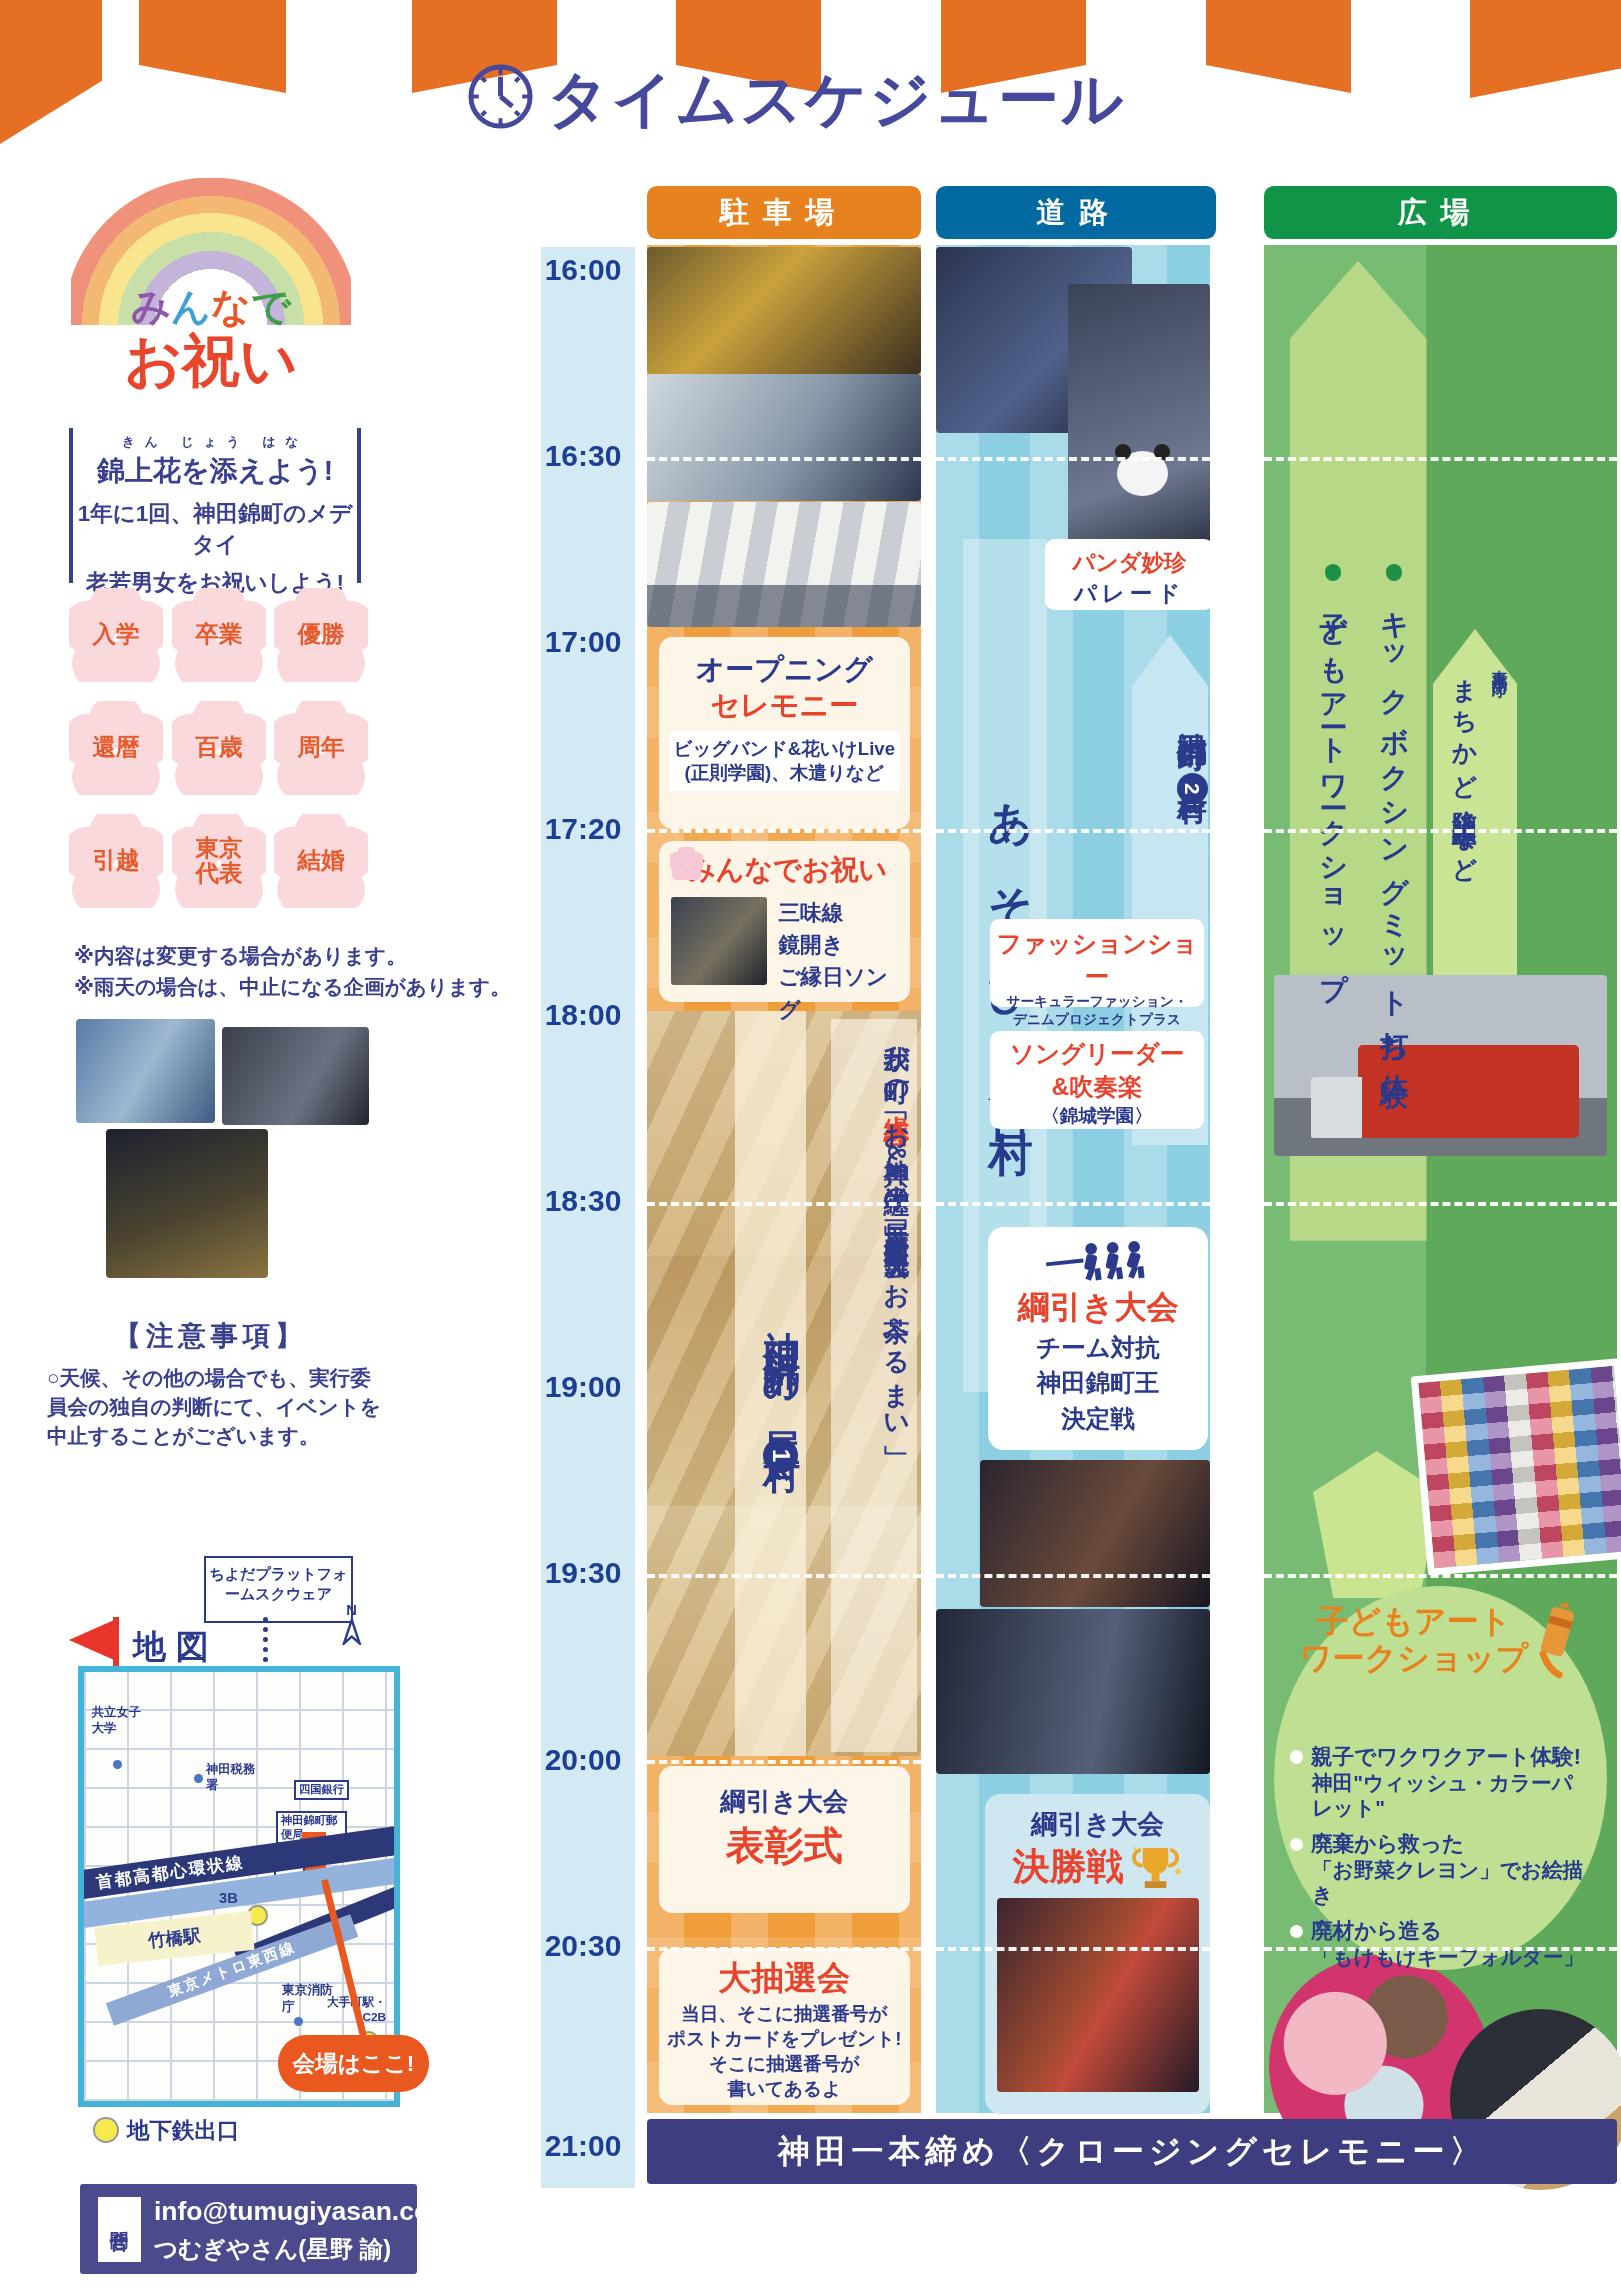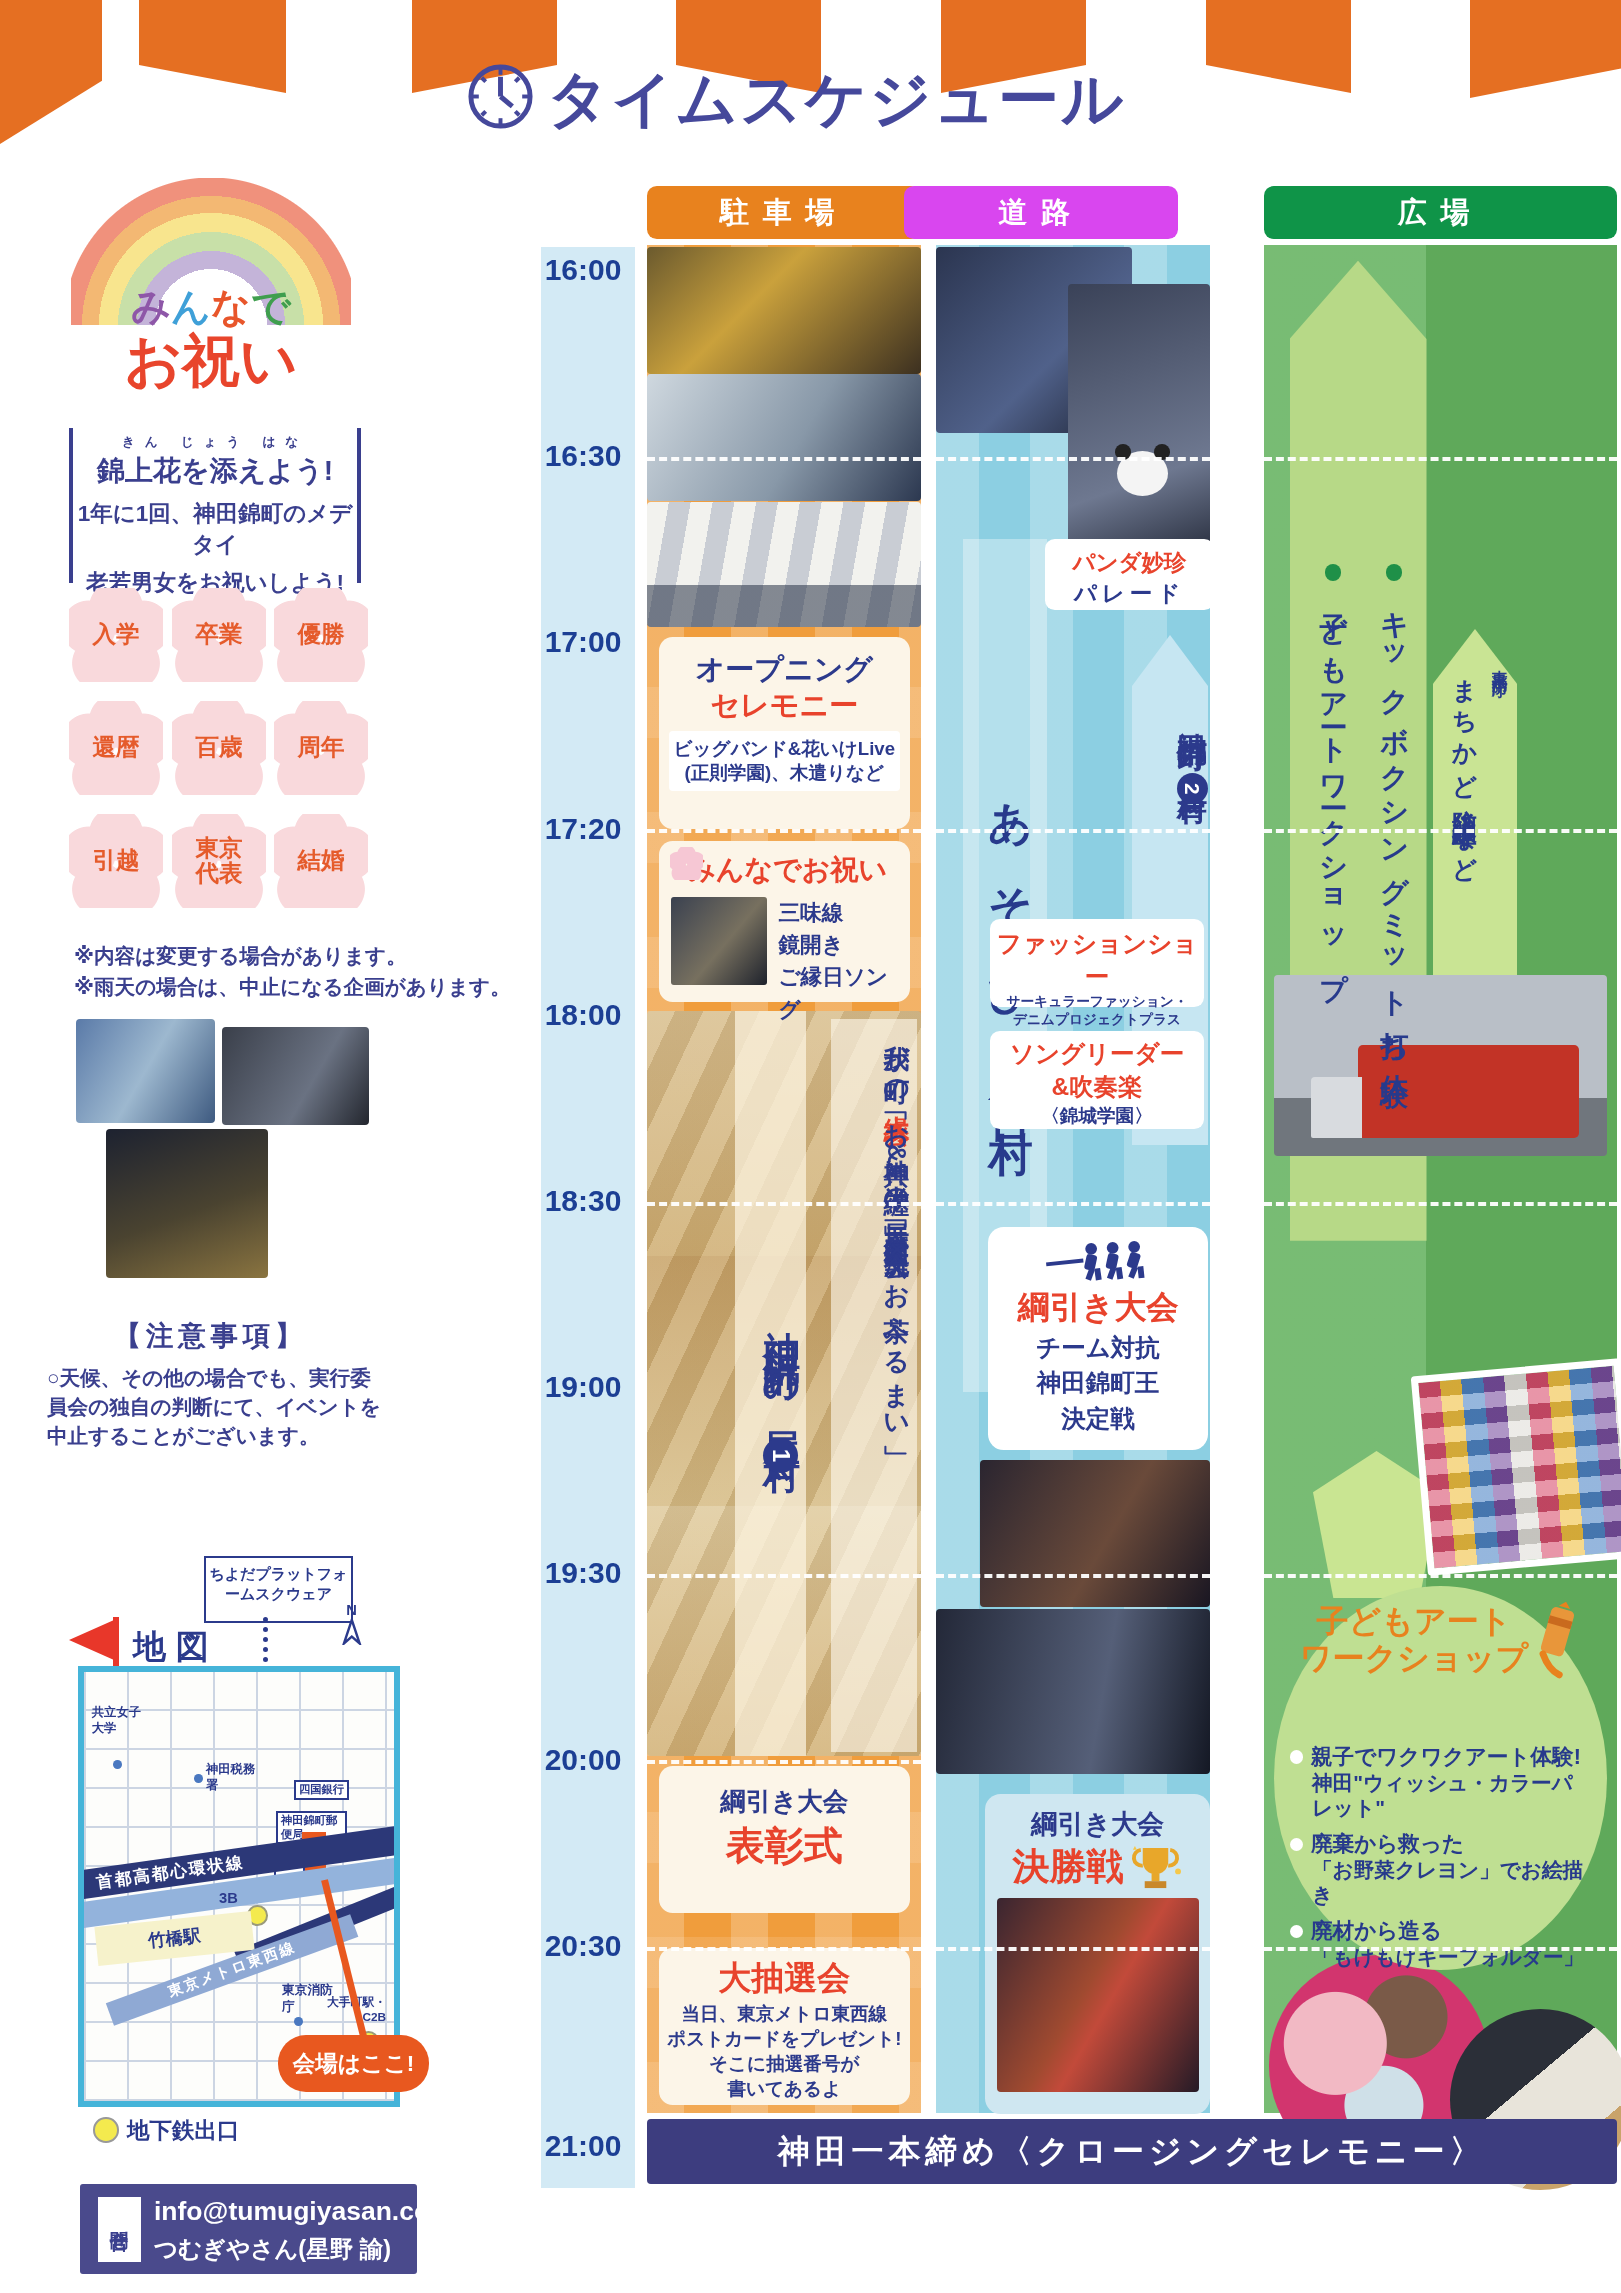--- a/index.html
+++ b/index.html
@@ -20,21 +20,21 @@
   
   #title{left:547px;top:59px;font-size:61px;font-weight:bold;color:#45489b;letter-spacing:2px;}
   #clock{left:465px;top:61px;}
   
   #rail{left:541px;top:247px;width:94px;height:1941px;background:#d3eaf5;}
   .time{position:absolute;left:529px;width:108px;text-align:center;font-size:30px;font-weight:bold;color:#1c3f94;}
   
   .colhead{position:absolute;top:186px;height:53px;border-radius:9.8px;color:#fff;font-weight:bold;
            font-size:29px;letter-spacing:13.7px;display:flex;align-items:center;justify-content:center;}
   #head-parking{left:647px;width:274px;background:#e8821e;}
-  #head-road{left:904px;width:274px;background:#d946ef;}
+  #head-road{left:936px;width:274px;background:#0369a1;padding-left:6px;}
   #head-plaza{left:1264px;width:353px;background:#0f9448;}
   
   #col-parking{left:647px;top:245px;width:274px;height:1868px;background-color:#f09d3c;
     background-image:repeating-linear-gradient(90deg,rgba(255,255,255,.22) 0 37px,rgba(255,255,255,0) 37px 84px),
                      repeating-linear-gradient(0deg,rgba(255,255,255,.12) 0 51px,rgba(255,255,255,0) 51px 125px);}
   #col-road{left:936px;top:245px;width:274px;height:1868px;background-color:#8ccfe2;
     background-image:repeating-linear-gradient(90deg,rgba(255,255,255,.25) 0 43px,rgba(255,255,255,0) 43px 94px);}
   #col-plaza{left:1264px;top:245px;width:353px;height:1868px;background-color:#64b25f;
     background-image:linear-gradient(90deg,rgba(255,255,255,.13) 0 162px,rgba(0,0,0,.05) 162px 100%);}
   .dash{position:absolute;left:0;right:0;height:0;border-top:4.9px dashed rgba(255,255,255,.95);z-index:6;}
@@ -280,21 +280,21 @@
     </div>
 
     <div class="ebox" id="hyosho-box">
       <div class="navy" style="padding-top:17.6px;font-size:25.5px;font-weight:bold">綱引き大会</div>
       <div class="red" style="font-size:39px;font-weight:bold">表彰式</div>
     </div>
 
     <div class="ebox" id="chusen-box">
       <div class="red" style="padding-top:7.8px;font-size:33px;font-weight:bold">大抽選会</div>
       <div class="navy" style="font-size:18.6px;font-weight:bold;line-height:1.35">
-        <div>当日、東京メトロ東西線</div>
+        <div>当日、そこに抽選番号が</div>
         <div>ポストカードをプレゼント!</div>
         <div>そこに抽選番号が</div>
         <div>書いてあるよ</div>
       </div>
     </div>
 
     <div class="dash" style="top:212px"></div>
     <div class="dash" style="top:584px"></div>
     <div class="dash" style="top:957px"></div>
     <div class="dash" style="top:1329px"></div>

